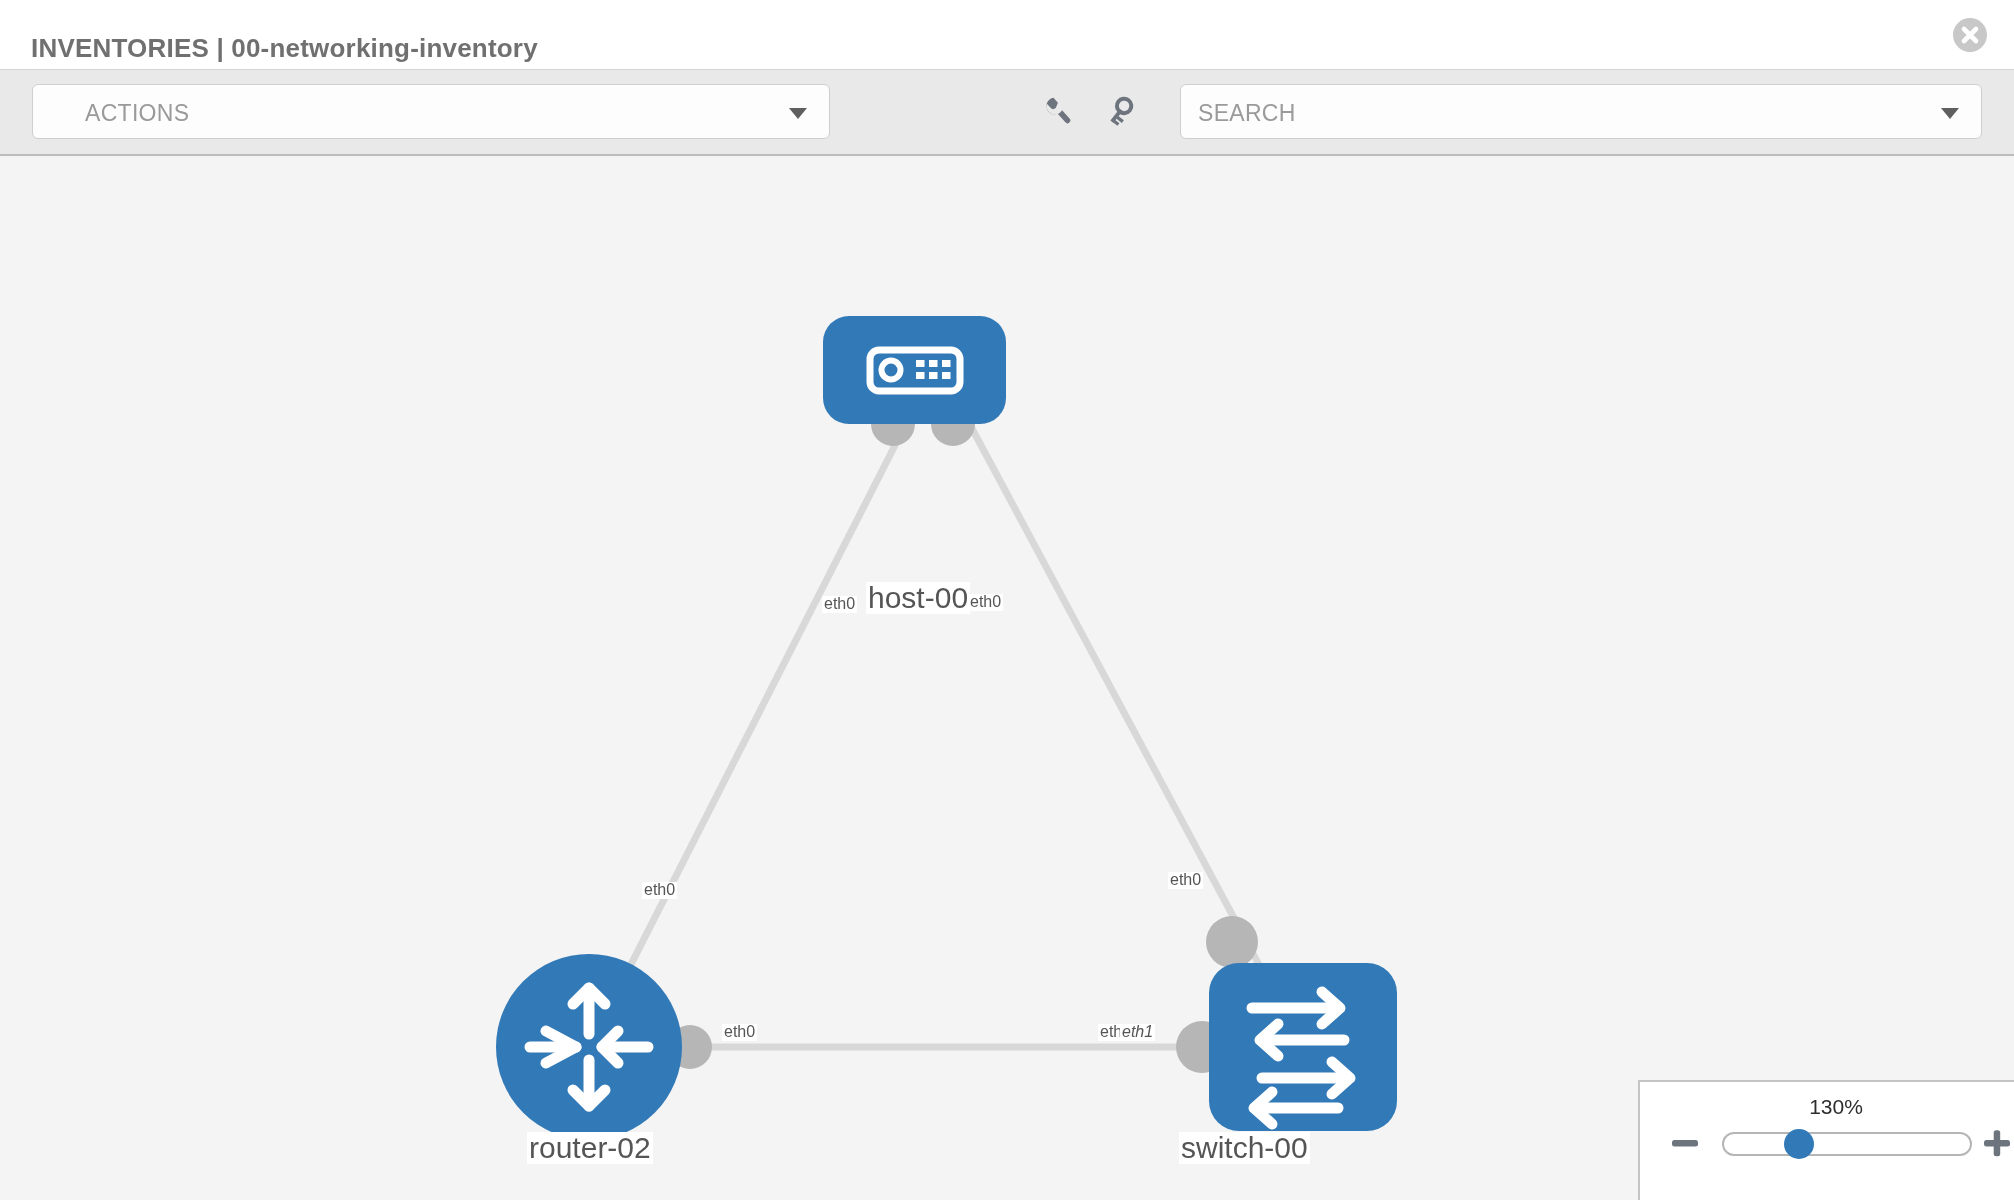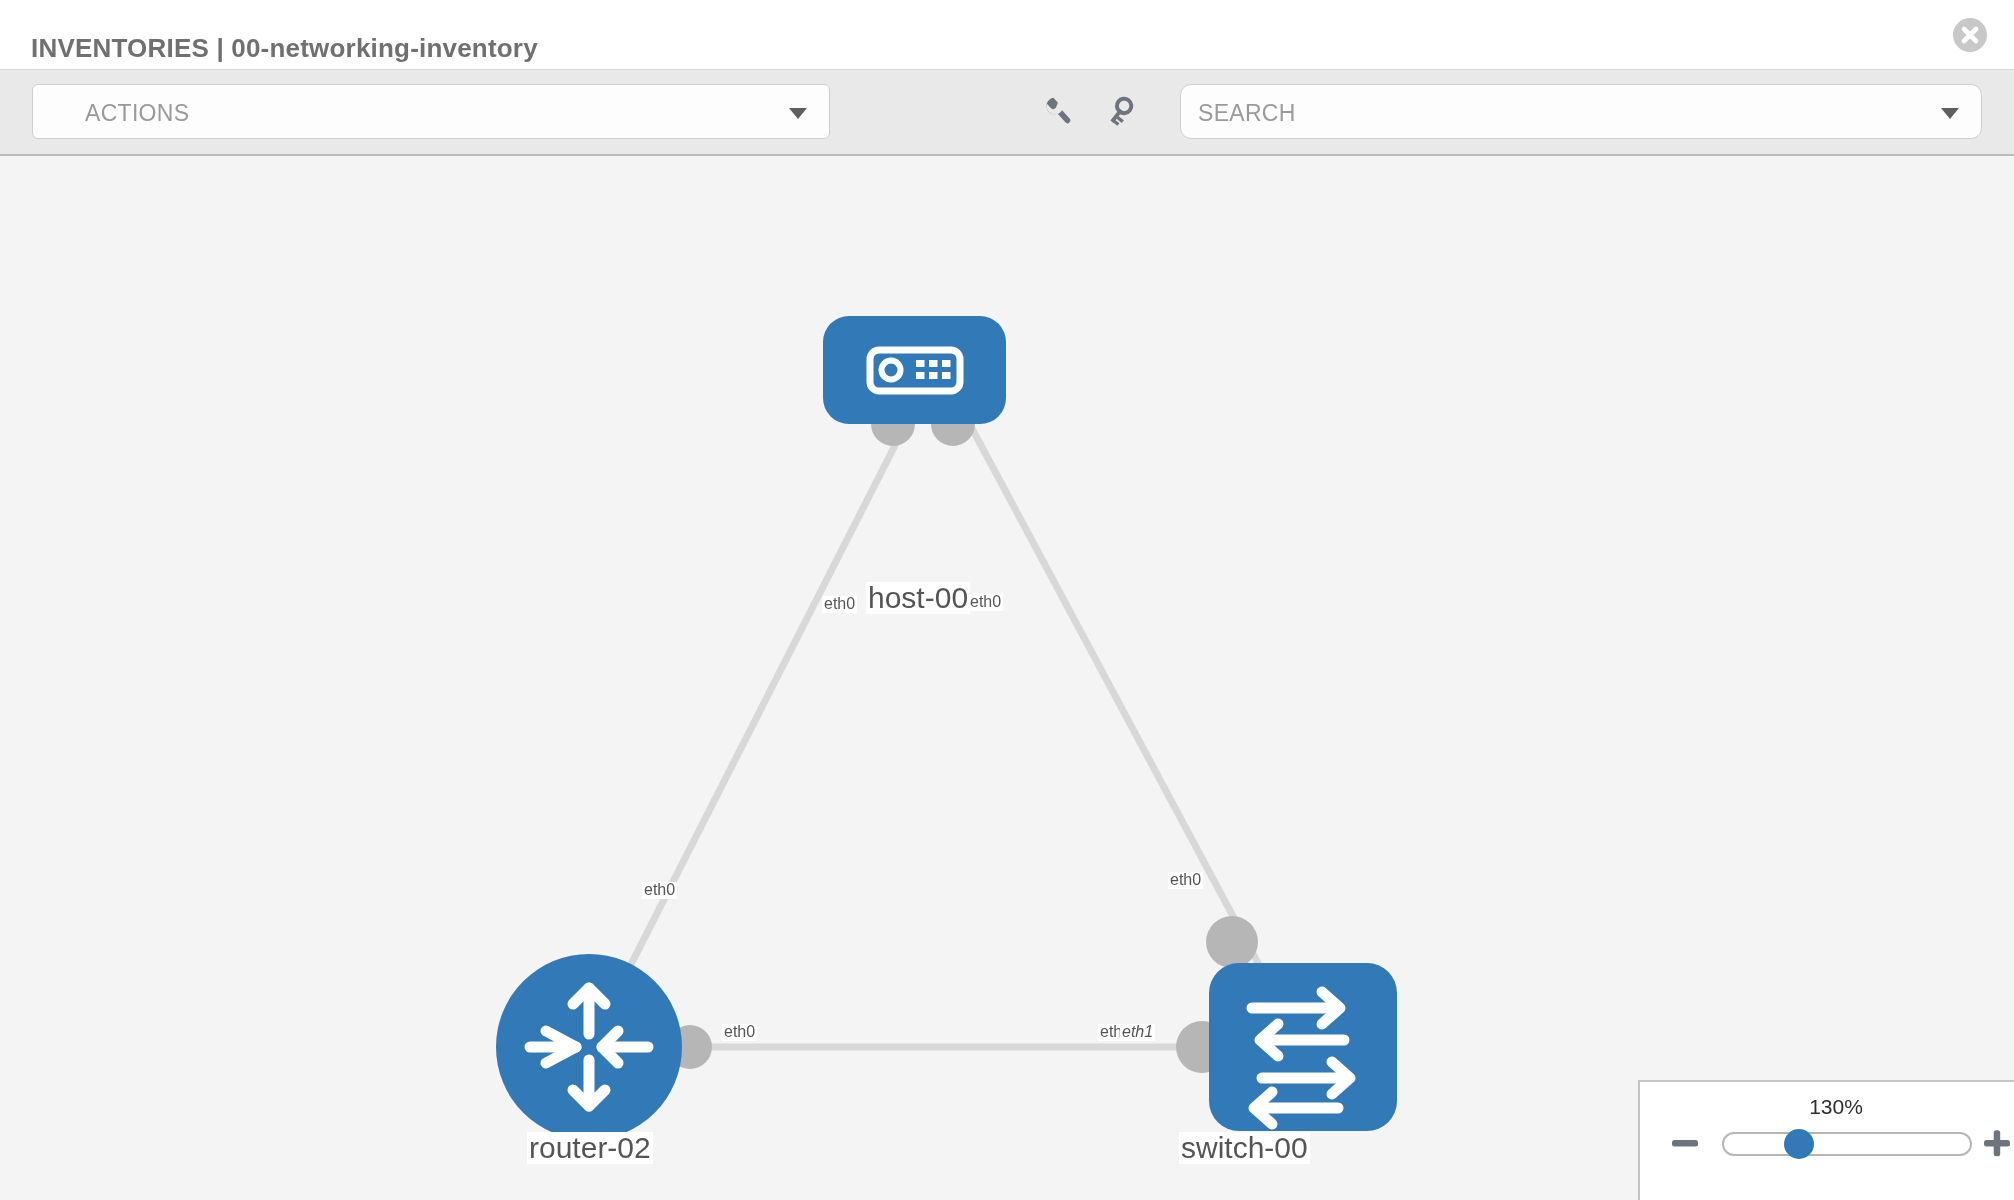--- a/index.html
+++ b/index.html
@@ -106,21 +106,21 @@
   .tool-icon svg { display: block; }
 
   .search-box {
     position: absolute;
     left: 1180px;
     top: 14px;
     width: 802px;
     height: 55px;
     background: #fdfdfd;
     border: 1px solid #cfcfcf;
-    border-radius: 11px;
+    border-radius: 6px;
     box-sizing: border-box;
     cursor: text;
   }
   .search-box .label {
     position: absolute;
     left: 17px;
     top: 15px;
     font-size: 23px;
     color: #9a9a9a;
     letter-spacing: 0.3px;

